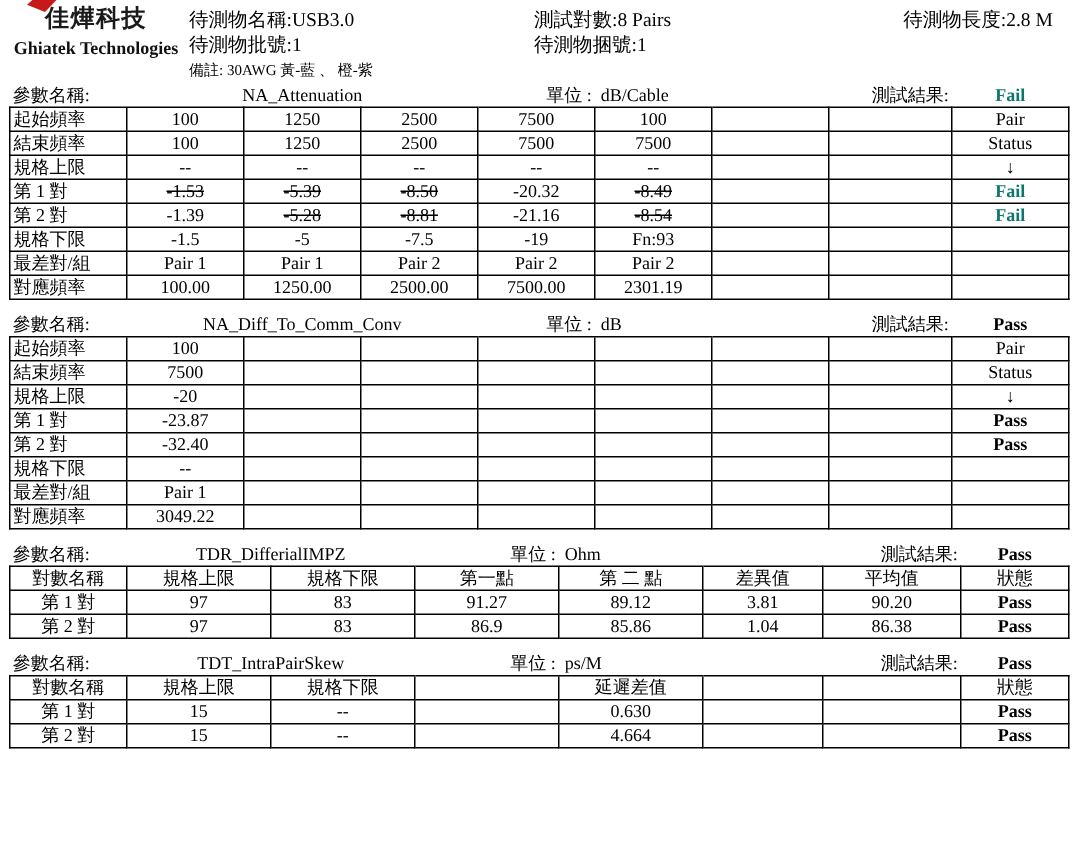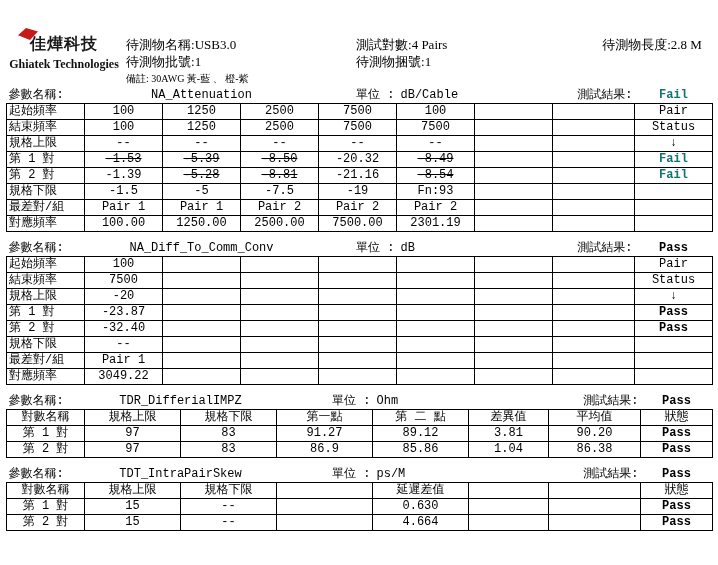--- a/index.html
+++ b/index.html
@@ -11,21 +11,20 @@
     color:#000;
     position:relative;
     overflow:hidden;
   }
   
   .header{
     position:relative;
     height:56px;
     padding:2px 6px 0 18px;
     box-sizing:border-box;
-    margin-top:32px;
   }
   .logo-block{
     position:absolute;left:4px;top:2px;width:120px;text-align:center;
   }
   .logo-cn{
     font-family:"Liberation Serif", serif;
     font-size:16px;font-weight:bold;color:#1a1a1a;letter-spacing:1px;
   }
   .logo-en{
     font-family:Liberation Serif, serif;
@@ -40,21 +39,20 @@
   .hdr-col2{position:absolute;left:356px;top:4px;width:220px;line-height:17px;font-size:13px;}
   .hdr-col3{position:absolute;left:586px;top:4px;width:132px;line-height:17px;font-size:13px;text-align:center;}
   .hdr-note{position:absolute;left:126px;top:40px;font-size:10px;}
 
   
   .tbl{
     border-collapse:collapse;
     table-layout:fixed;
     width:706px;
     margin:0 18px 0 6px;
-    font-family:Liberation Mono, monospace;
   }
   .tbl td{
     border:1px solid #000;
     height:15px;
     line-height:15px;
     text-align:center;
     font-size:12px;
     padding:0 2px;
     overflow:hidden;
     white-space:nowrap;
@@ -82,21 +80,21 @@
     <div>
       <span>待測物名稱:</span><span>USB3.0</span>
     </div>
     <div>
       <span>待測物批號:</span><span>1</span>
     </div>
   </div>
 
   <div class="hdr-col2">
     <div>
-      <span>測試對數:</span><span>4 Pairs</span>
+      <span>測試對數:</span><span>8 Pairs</span>
     </div>
     <div>
       <span>待測物捆號:</span><span>1</span>
     </div>
   </div>
 
   <div class="hdr-col3">
     <div>
       <span>待測物長度:</span><span>2.8 M</span>
     </div>

